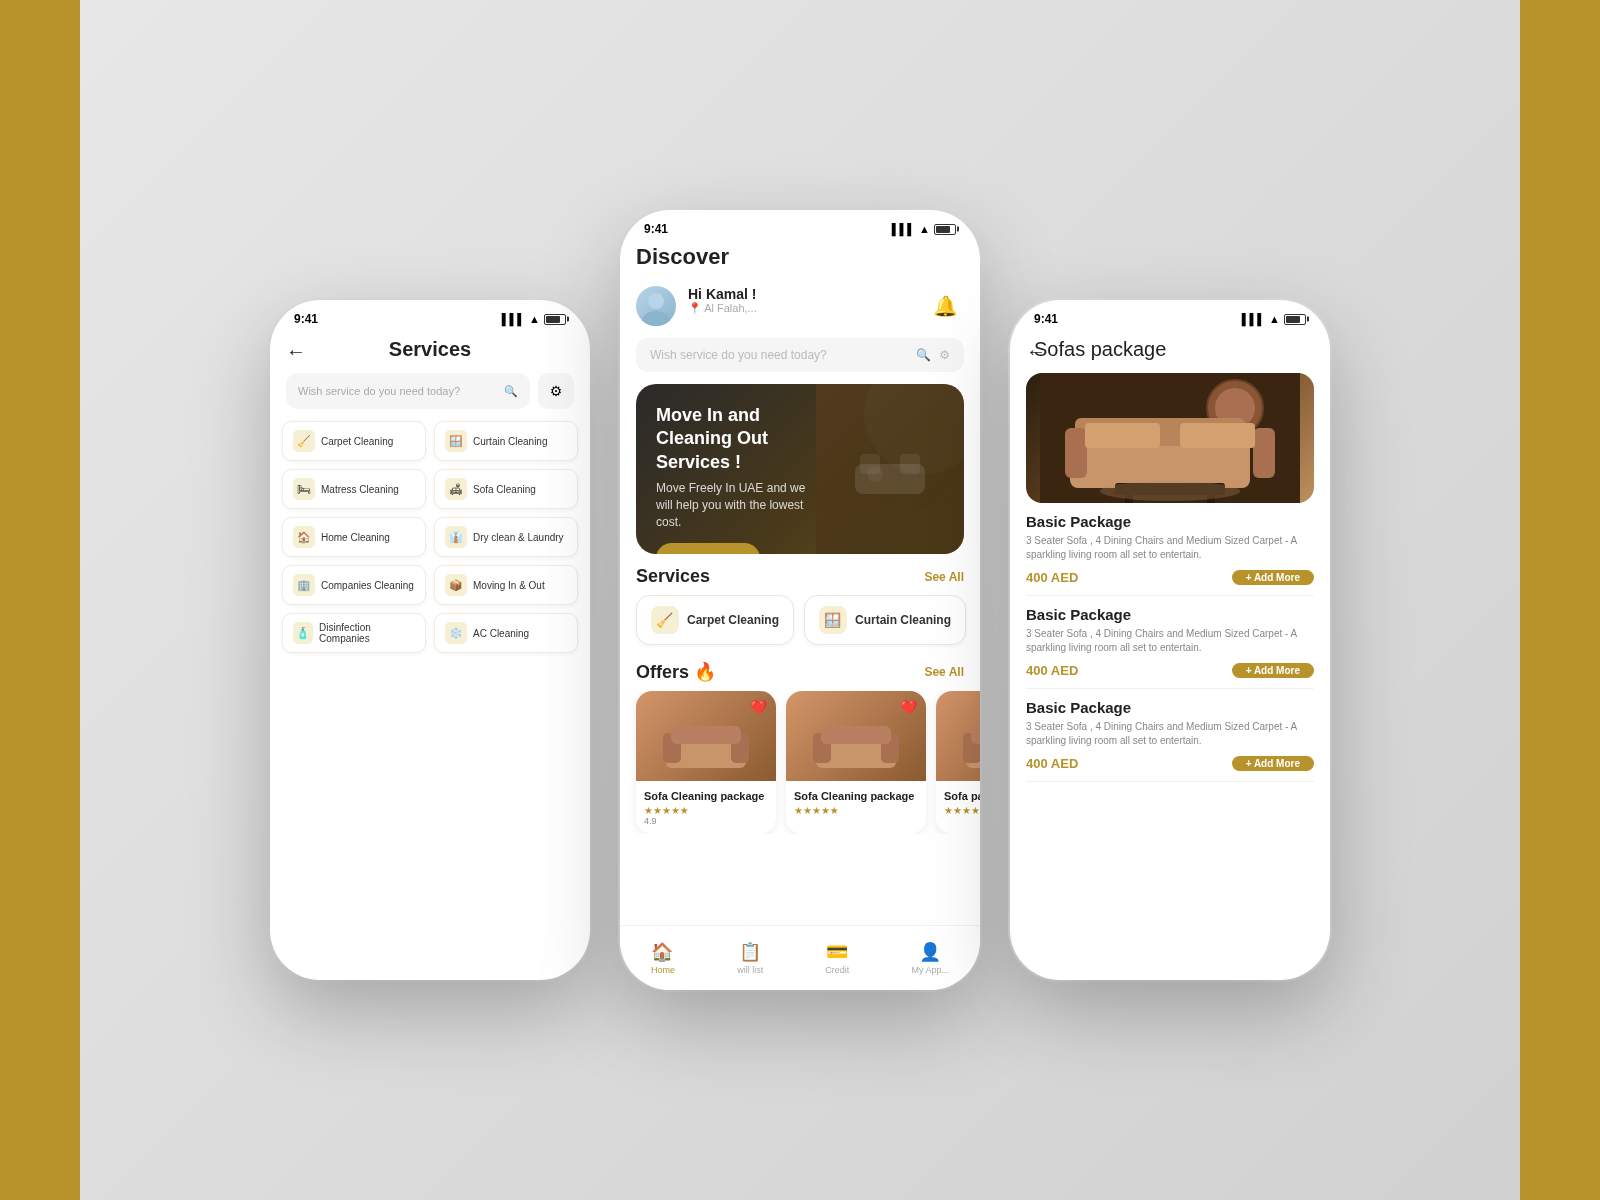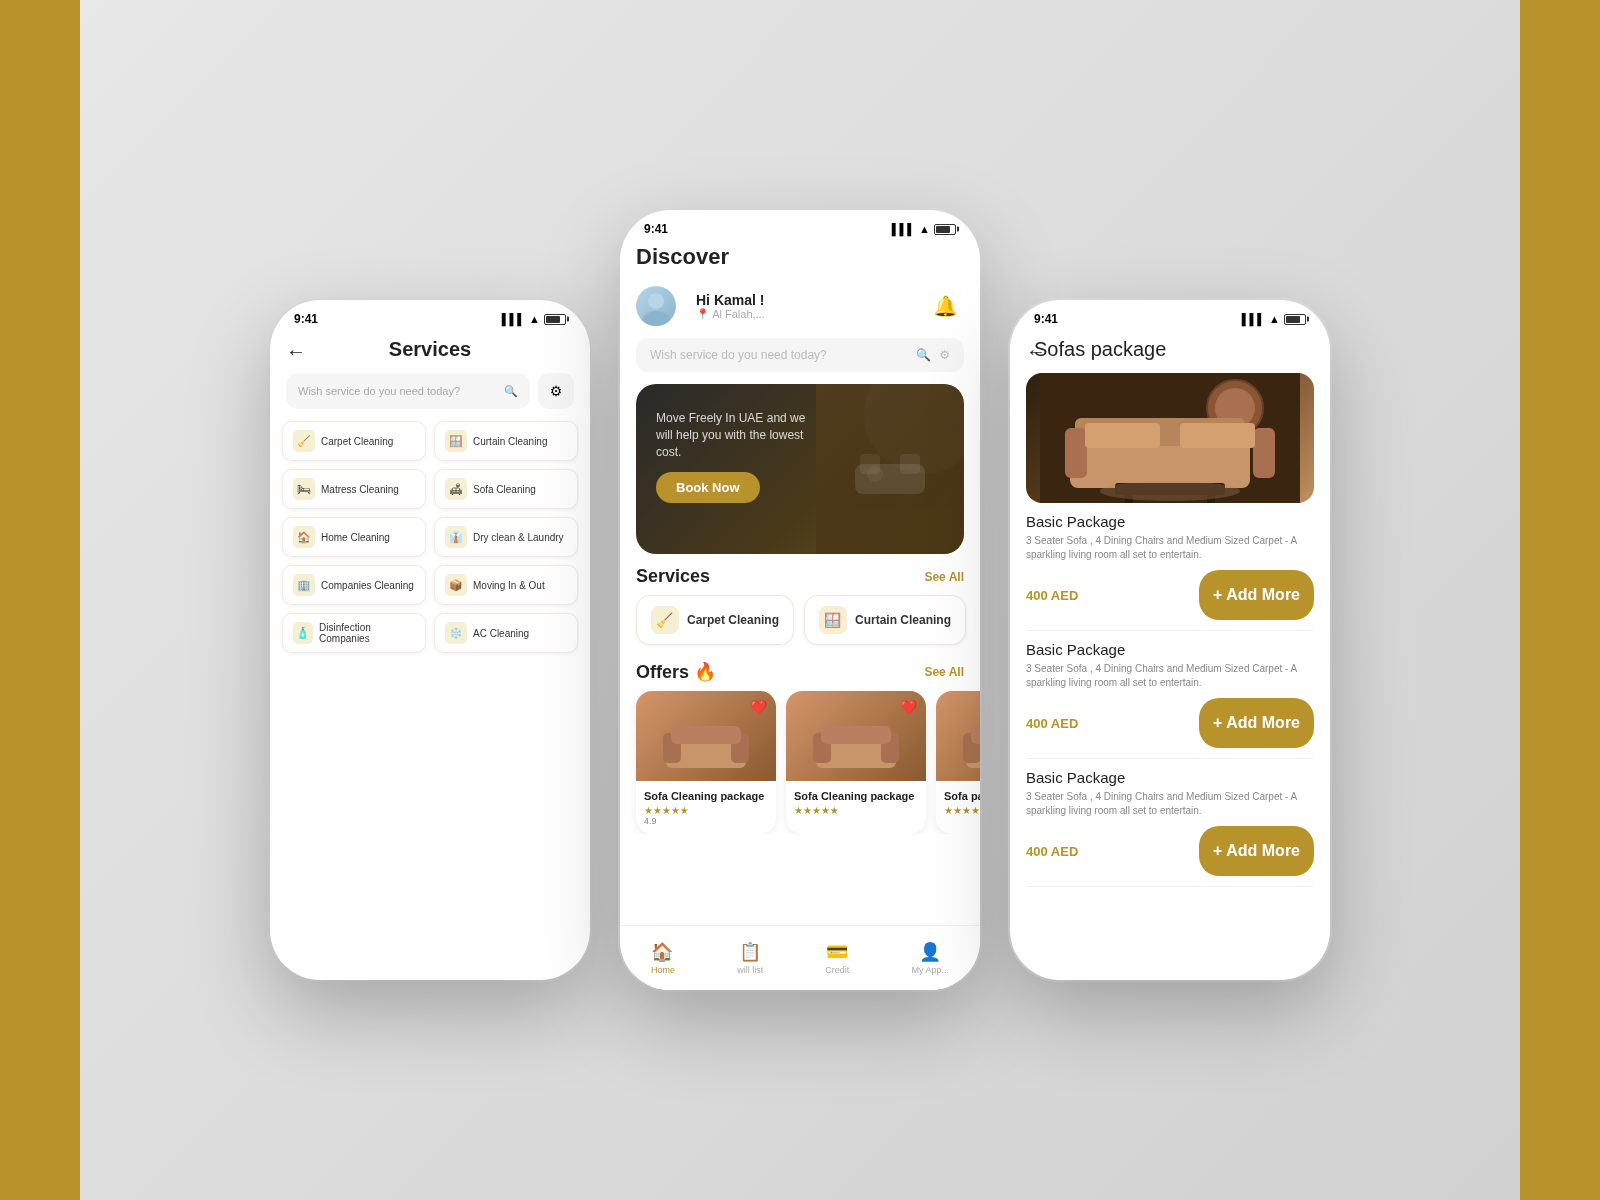--- a/index.html
+++ b/index.html
@@ -199,22 +199,22 @@
       color: #222;
     }
     .user-row {
       display: flex;
       align-items: center;
       justify-content: space-between;
       padding: 8px 16px;
     }
     .user-info {
       display: flex;
-      align-items: center;
-      gap: 20px;
+      align-items: flex-start;
+      gap: 12px;
     }
     .avatar {
       width: 40px; height: 40px;
       border-radius: 50%;
       background: linear-gradient(135deg, #b8d4e8, #8ab4cc);
       display: flex;
       align-items: center;
       justify-content: center;
       font-size: 18px;
       overflow: hidden;
@@ -417,36 +417,36 @@
       background: linear-gradient(135deg, #2a2010 0%, #6a4520 50%, #c09060 100%);
       display: flex;
       align-items: center;
       justify-content: center;
     }
     .package-card {
       margin: 10px 16px 0;
       border-bottom: 1px solid #f0f0f0;
       padding-bottom: 10px;
     }
-    .package-name { font-size: 15px; font-weight: 400; color: #222; margin-bottom: 4px; }
+    .package-name { font-size: 15px; font-weight: 700; color: #222; margin-bottom: 4px; }
     .package-desc { font-size: 10px; color: #888; line-height: 1.4; }
     .package-footer {
       display: flex;
       justify-content: space-between;
       align-items: center;
       margin-top: 8px;
     }
     .package-price { font-size: 13px; font-weight: 700; color: #b8922a; }
     .add-more-btn {
       background: #b8922a;
       color: #fff;
       border: none;
       border-radius: 20px;
-      padding: 16px 14px;
-      font-size: 16px;
+      padding: 2px 14px;
+      font-size: 10px;
       font-weight: 600;
       display: flex;
       align-items: center;
       gap: 4px;
       cursor: pointer;
     }
 
     
     .circle-deco {
       position: absolute;
@@ -571,20 +571,21 @@
       <div class="center-search">
         <span>Wish service do you need today?</span>
         <div class="center-search-icons">
           <span>🔍</span>
           <span>⚙</span>
         </div>
       </div>
 
       <div class="hero-banner">
         <div class="circle-deco" style="width:120px;height:120px;right:-20px;top:-30px;"></div>
+        <div class="hero-title">Move In and Cleaning Out Services !</div>
         <div class="hero-sub">Move Freely In UAE and we will help you with the lowest cost.</div>
         <button class="book-btn">Book Now</button>
         <div class="hero-img-placeholder">
           <svg width="80" height="80" viewBox="0 0 80 80" fill="none">
             <rect x="5" y="35" width="70" height="30" rx="8" fill="rgba(255,255,255,0.15)"></rect>
             <rect x="10" y="25" width="20" height="20" rx="4" fill="rgba(255,255,255,0.1)"></rect>
             <rect x="50" y="25" width="20" height="20" rx="4" fill="rgba(255,255,255,0.1)"></rect>
             <circle cx="25" cy="45" r="8" fill="rgba(255,255,255,0.08)"></circle>
           </svg>
         </div>

